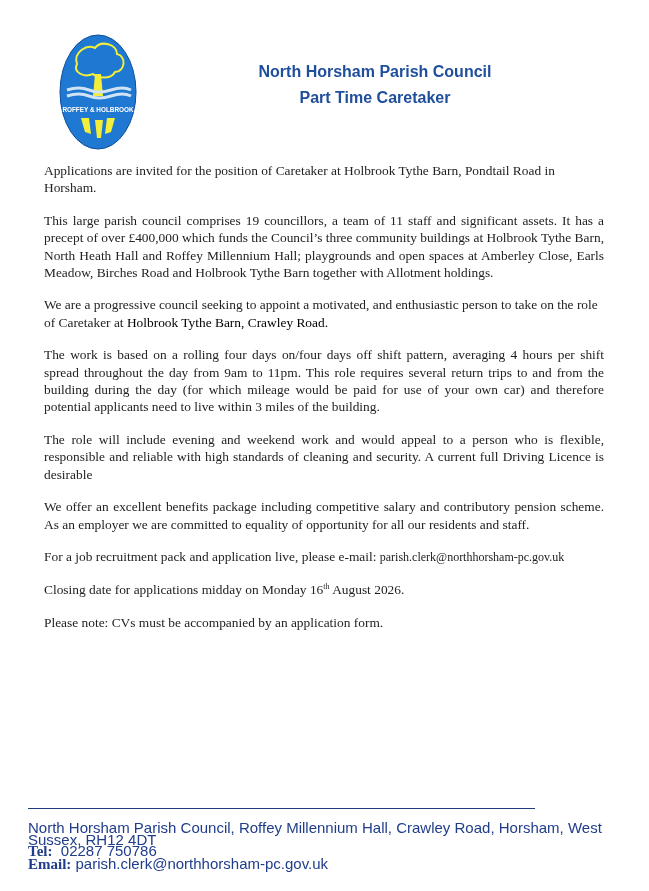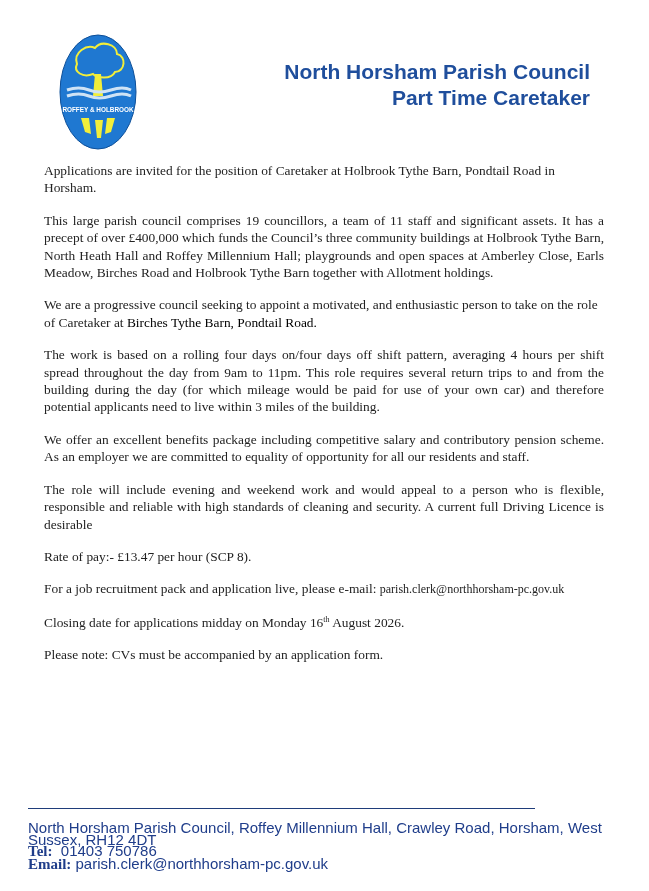--- a/index.html
+++ b/index.html
@@ -1,20 +1,20 @@
 <!DOCTYPE html>
 <html><head>
 <meta charset="utf-8">
 <style>
   html, body { margin: 0; padding: 0; background: #ffffff; }
   body { width: 649px; height: 891px; position: relative; overflow: hidden;
          font-family: "Liberation Sans", sans-serif; color: #1a1a1a; }
   .logo { position: absolute; left: 59px; top: 34px; width: 78px; height: 116px; }
-  .title { position: absolute; left: 160px; top: 59px; width: 430px; text-align: right;
-           color: #1f4e9c; font-weight: bold; font-size: 21px; line-height: 26px; }
+  .title { position: absolute; left: 160px; top: 59px; width: 430px; text-align: center;
+           color: #1f4e9c; font-weight: bold; font-size: 16px; line-height: 26px; }
   .body { position: absolute; left: 44px; top: 162px; width: 560px; font-size: 13.4px;
           line-height: 17.4px; color: #222; font-family: Liberation Serif, serif; }
   .body p { margin: 0 0 15px 0; text-align: justify; }
   .body p.left { text-align: left; }
   .dark { color: #000; }
   .email { font-size: 12px; }
   sup { font-size: 8px; line-height: 0; }
   .footer-line { position: absolute; left: 28px; top: 808px; width: 507px; height: 1px; background: #1f3d7a; }
   .footer { position: absolute; left: 28px; top: 822px; font-size: 15px; line-height: 11.6px; color: #1f3d8a; }
   .footer b { color: #1f3d8a; font-family: Liberation Serif, serif; }
@@ -36,29 +36,28 @@
 </div>
 
 <div class="title">
   <div>North Horsham Parish Council</div>
   <div>Part Time Caretaker</div>
 </div>
 
 <div class="body">
   <p class="left">Applications are invited for the position of Caretaker at Holbrook Tythe Barn, Pondtail Road in Horsham.</p>
   <p>This large parish council comprises 19 councillors, a team of 11 staff and significant assets. It has a precept of over £400,000 which funds the Council’s three community buildings at Holbrook Tythe Barn, North Heath Hall and Roffey Millennium Hall; playgrounds and open spaces at Amberley Close, Earls Meadow, Birches Road and Holbrook Tythe Barn together with Allotment holdings.</p>
-  <p class="left"><span>We are a progressive council seeking to appoint a motivated, and enthusiastic person to take on the role of Caretaker at </span><span class="dark">Birches Tythe Barn, Pondtail Road.</span></p>
+  <p class="left"><span>We are a progressive council seeking to appoint a motivated, and enthusiastic person to take on the role of Caretaker at </span><span class="dark">Holbrook Tythe Barn, Crawley Road.</span></p>
   <p>The work is based on a rolling four days on/four days off shift pattern, averaging 4 hours per shift spread throughout the day from 9am to 11pm. This role requires several return trips to and from the building during the day (for which mileage would be paid for use of your own car) and therefore potential applicants need to live within 3 miles of the building.</p>
+  <p>The role will include evening and weekend work and would appeal to a person who is flexible, responsible and reliable with high standards of cleaning and security. A current full Driving Licence is desirable</p>
   <p>We offer an excellent benefits package including competitive salary and contributory pension scheme. As an employer we are committed to equality of opportunity for all our residents and staff.</p>
-  <p>The role will include evening and weekend work and would appeal to a person who is flexible, responsible and reliable with high standards of cleaning and security. A current full Driving Licence is desirable</p>
-  <p class="left">Rate of pay:- £13.47 per hour (SCP 8).</p>
   <p class="left"><span>For a job recruitment pack and application live, please e-mail: </span><span class="email">parish.clerk@northhorsham-pc.gov.uk</span></p>
   <p class="left"><span>Closing date for applications midday on Monday 16</span><sup>th</sup><span> August 2026.</span></p>
   <p class="left">Please note: CVs must be accompanied by an application form.</p>
 </div>
 
 <div class="footer-line"></div>
 
 <div class="footer">
   <div>North Horsham Parish Council,  Roffey Millennium Hall, Crawley Road, Horsham, West Sussex, RH12 4DT</div>
-  <div><b>Tel:</b>&nbsp; <span>01403 750786</span></div>
+  <div><b>Tel:</b>&nbsp; <span>02287 750786</span></div>
   <div><b>Email:</b> <span>parish.clerk@northhorsham-pc.gov.uk</span></div>
 </div>
 
 </body></html>

